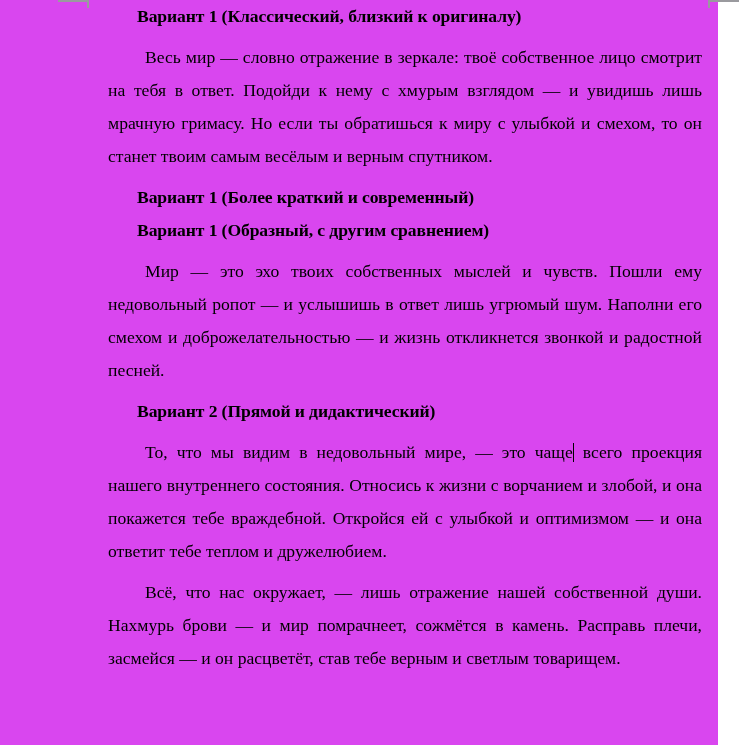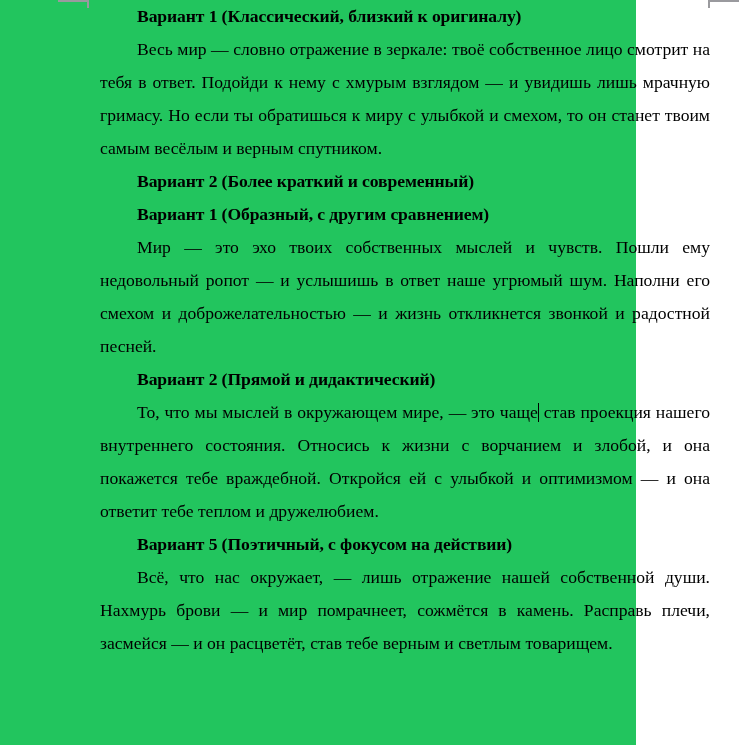--- a/index.html
+++ b/index.html
@@ -10,23 +10,23 @@
   body {
     width: 754px;
     height: 745px;
     overflow: hidden;
     font-family: "Liberation Serif", "DejaVu Serif", serif;
     color: #000000;
   }
 
   #page {
     position: relative;
-    width: 636px;
+    width: 718px;
     height: 745px;
-    background: #22c55e;
+    background: #d946ef;
   }
 
   
   .margin-marker {
     position: absolute;
     top: 0;
     height: 6px;
     width: 29px;
   }
   .margin-marker.left {
@@ -55,21 +55,21 @@
     text-indent: 37px;
     margin: 0;
     white-space: nowrap;
     letter-spacing: -0.1px;
   }
 
   .para {
     font-size: 17.6px;
     line-height: 33px;
     text-indent: 37px;
-    margin: 0;
+    margin: 8px;
     text-align: justify;
     text-justify: inter-word;
     
   }
 
   
   .caret {
     display: inline-block;
     width: 0;
     border-left: 1.3px solid #000;
@@ -86,25 +86,24 @@
 <div id="page">
 
   <div class="margin-marker left"></div>
   <div class="margin-marker right"></div>
 
   <div id="doc">
 
     <p class="heading">Вариант 1 (Классический, близкий к оригиналу)</p>
     <p class="para"><span>Весь мир — словно отражение в зеркале: твоё собственное лицо смотрит на тебя в ответ. Подойди к нему с хмурым взглядом — и увидишь лишь мрачную гримасу. Но если ты обратишься к миру с улыбкой и смехом, то он станет твоим самым весёлым и верным спутником.</span></p>
 
-    <p class="heading">Вариант 2 (Более краткий и современный)</p>
+    <p class="heading">Вариант 1 (Более краткий и современный)</p>
 
     <p class="heading">Вариант 1 (Образный, с другим сравнением)</p>
-    <p class="para"><span>Мир — это эхо твоих собственных мыслей и чувств. Пошли ему недовольный ропот — и услышишь в ответ наше угрюмый шум. Наполни его смехом и доброжелательностью — и жизнь откликнется звонкой и радостной песней.</span></p>
+    <p class="para"><span>Мир — это эхо твоих собственных мыслей и чувств. Пошли ему недовольный ропот — и услышишь в ответ лишь угрюмый шум. Наполни его смехом и доброжелательностью — и жизнь откликнется звонкой и радостной песней.</span></p>
 
     <p class="heading">Вариант 2 (Прямой и дидактический)</p>
-    <p class="para"><span>То, что мы мыслей в окружающем мире, — это чаще</span><span class="caret"></span><span> став проекция нашего внутреннего состояния. Относись к жизни с ворчанием и злобой, и она покажется тебе враждебной. Откройся ей с улыбкой и оптимизмом — и она ответит тебе теплом и дружелюбием.</span></p>
+    <p class="para"><span>То, что мы видим в недовольный мире, — это чаще</span><span class="caret"></span><span> всего проекция нашего внутреннего состояния. Относись к жизни с ворчанием и злобой, и она покажется тебе враждебной. Откройся ей с улыбкой и оптимизмом — и она ответит тебе теплом и дружелюбием.</span></p>
 
-    <p class="heading">Вариант 5 (Поэтичный, с фокусом на действии)</p>
     <p class="para"><span>Всё, что нас окружает, — лишь отражение нашей собственной души. Нахмурь брови — и мир помрачнеет, сожмётся в камень. Расправь плечи, засмейся — и он расцветёт, став тебе верным и светлым товарищем.</span></p>
 
   </div>
 </div>
 
 </body></html>

